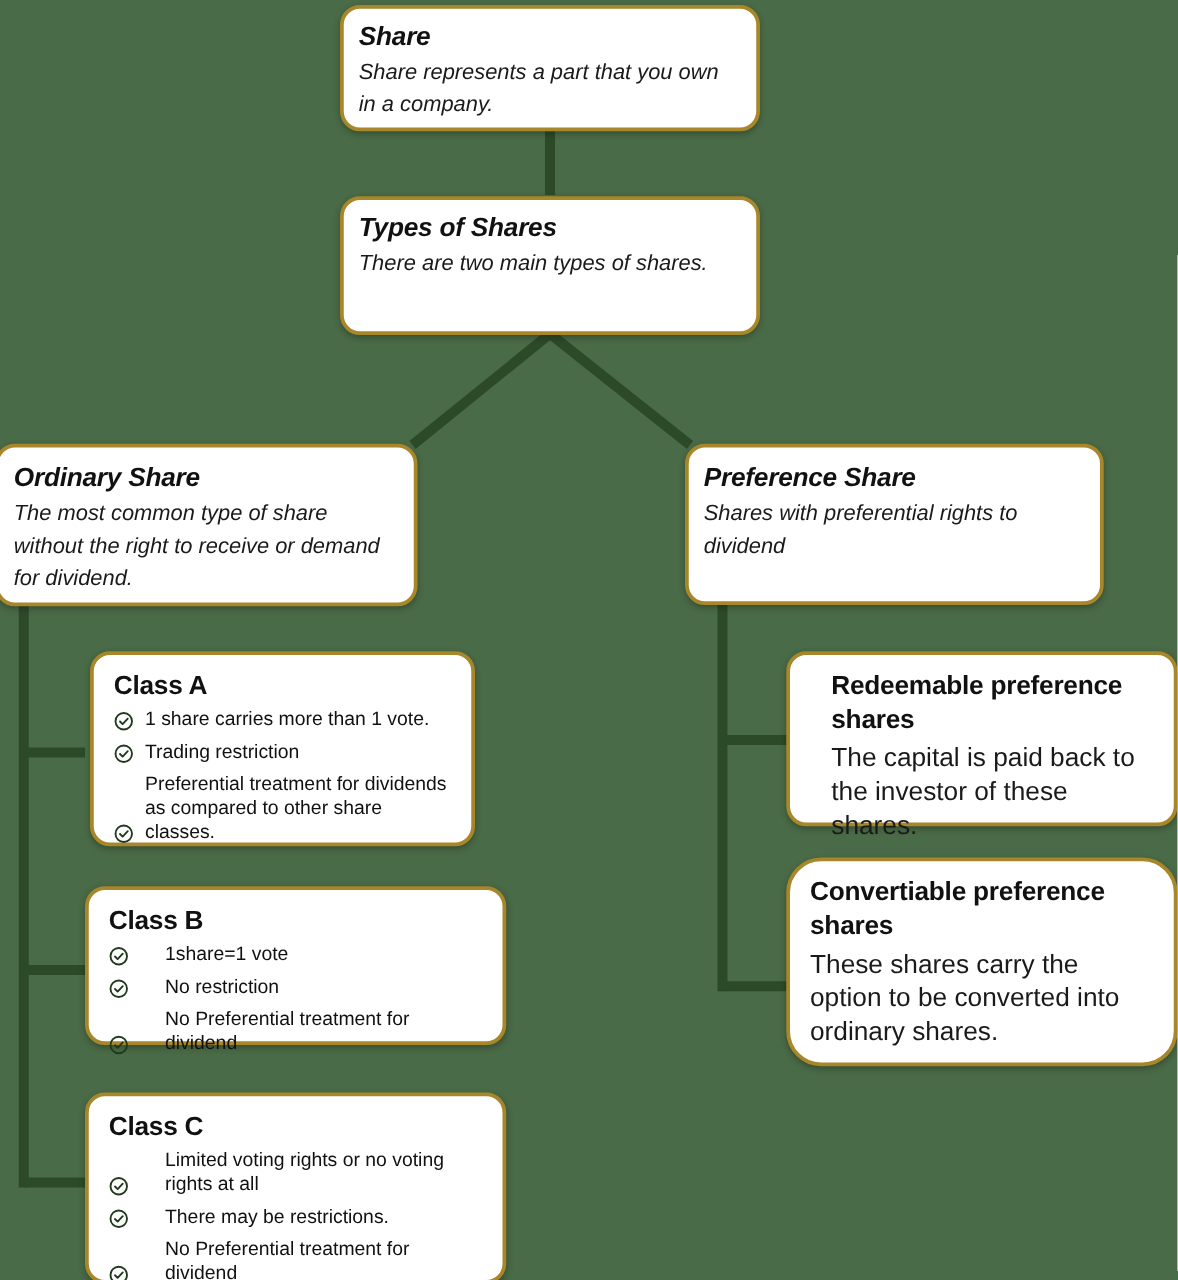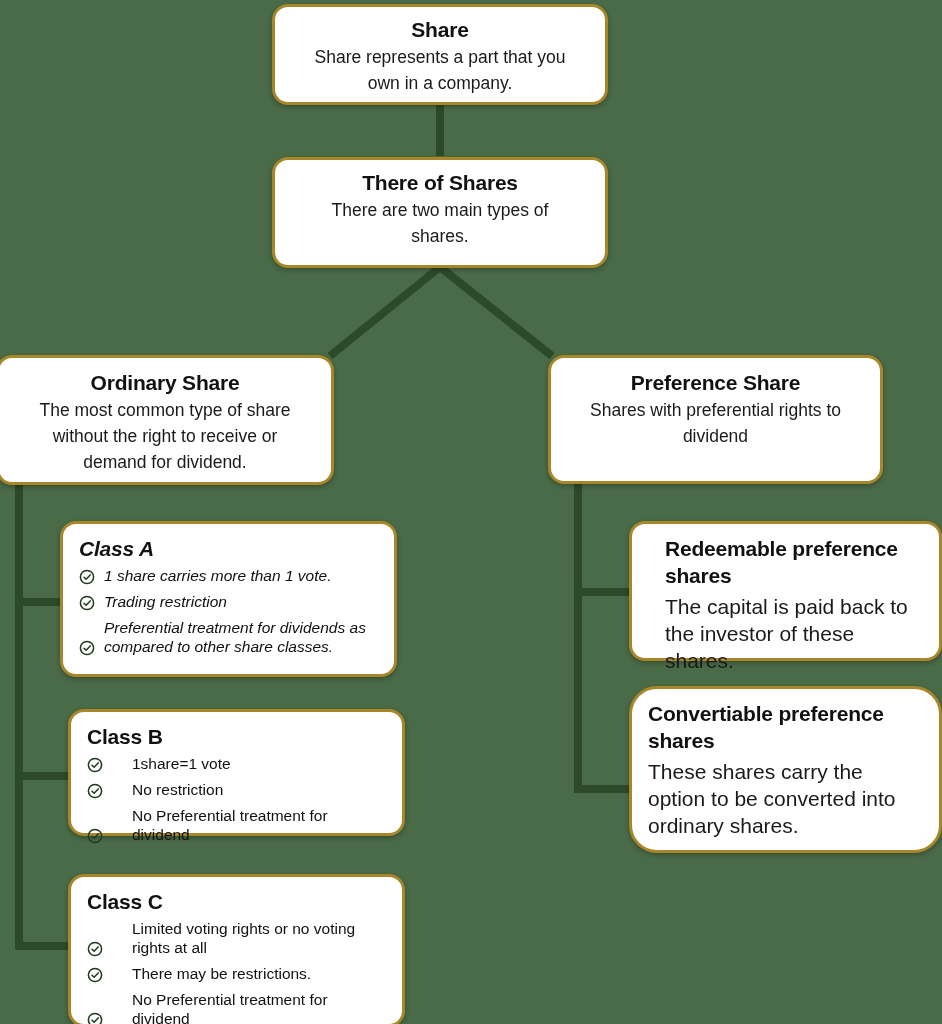--- a/index.html
+++ b/index.html
@@ -34,22 +34,23 @@
   .node-title {
     font-weight: bold;
     color: #111111;
     letter-spacing: -0.2px;
   }
   .node-desc {
     color: #1a1a1a;
   }
   
   .centered {
-    text-align: center;
-    padding: 10px 34px;
+    text-align: left;
+    padding: 10px 12px;
+    font-style: italic;
   }
   .centered .node-title {
     font-size: 21px;
     line-height: 26px;
     margin-bottom: 1px;
   }
   .centered .node-desc {
     font-size: 17.5px;
     line-height: 26px;
   }
@@ -117,35 +118,35 @@
       <line x1="578" y1="789" x2="630" y2="789"></line>
     </g>
   </svg>
 
   <div class="node centered" style="left:272px; top:4px; width:336px; height:101px;">
     <div class="node-title">Share</div>
     <div class="node-desc">Share represents a part that you own in a company.</div>
   </div>
 
   <div class="node centered" style="left:272px; top:157px; width:336px; height:111px;">
-    <div class="node-title">There of Shares</div>
+    <div class="node-title">Types of Shares</div>
     <div class="node-desc">There are two main types of shares.</div>
   </div>
 
   <div class="node centered" style="left:-4px; top:355px; width:338px; height:130px; padding-top:12px;">
     <div class="node-title">Ordinary Share</div>
     <div class="node-desc">The most common type of share without the right to receive or demand for dividend.</div>
   </div>
 
   <div class="node centered" style="left:548px; top:355px; width:335px; height:129px; padding-top:12px;">
     <div class="node-title">Preference Share</div>
     <div class="node-desc">Shares with preferential rights to dividend</div>
   </div>
 
-  <div class="node leftnode" style="left:60px; top:521px; width:337px; height:156px;font-style:italic;">
+  <div class="node leftnode" style="left:72px; top:521px; width:308px; height:156px;">
     <div class="node-title">Class A</div>
     <ul class="bullets">
       <li>
         <span class="check-icon">
           <svg width="16" height="16" viewBox="0 0 16 16">
             <circle cx="8" cy="8" r="6.6" fill="none" stroke="#1f3a1c" stroke-width="1.5"></circle>
             <path d="M5 8.2 L7.1 10.3 L11.2 5.9" fill="none" stroke="#1f3a1c" stroke-width="1.5" stroke-linecap="round" stroke-linejoin="round"></path>
           </svg>
         </span>
         <span class="bullet-text">1 share carries more than 1 vote.</span>

